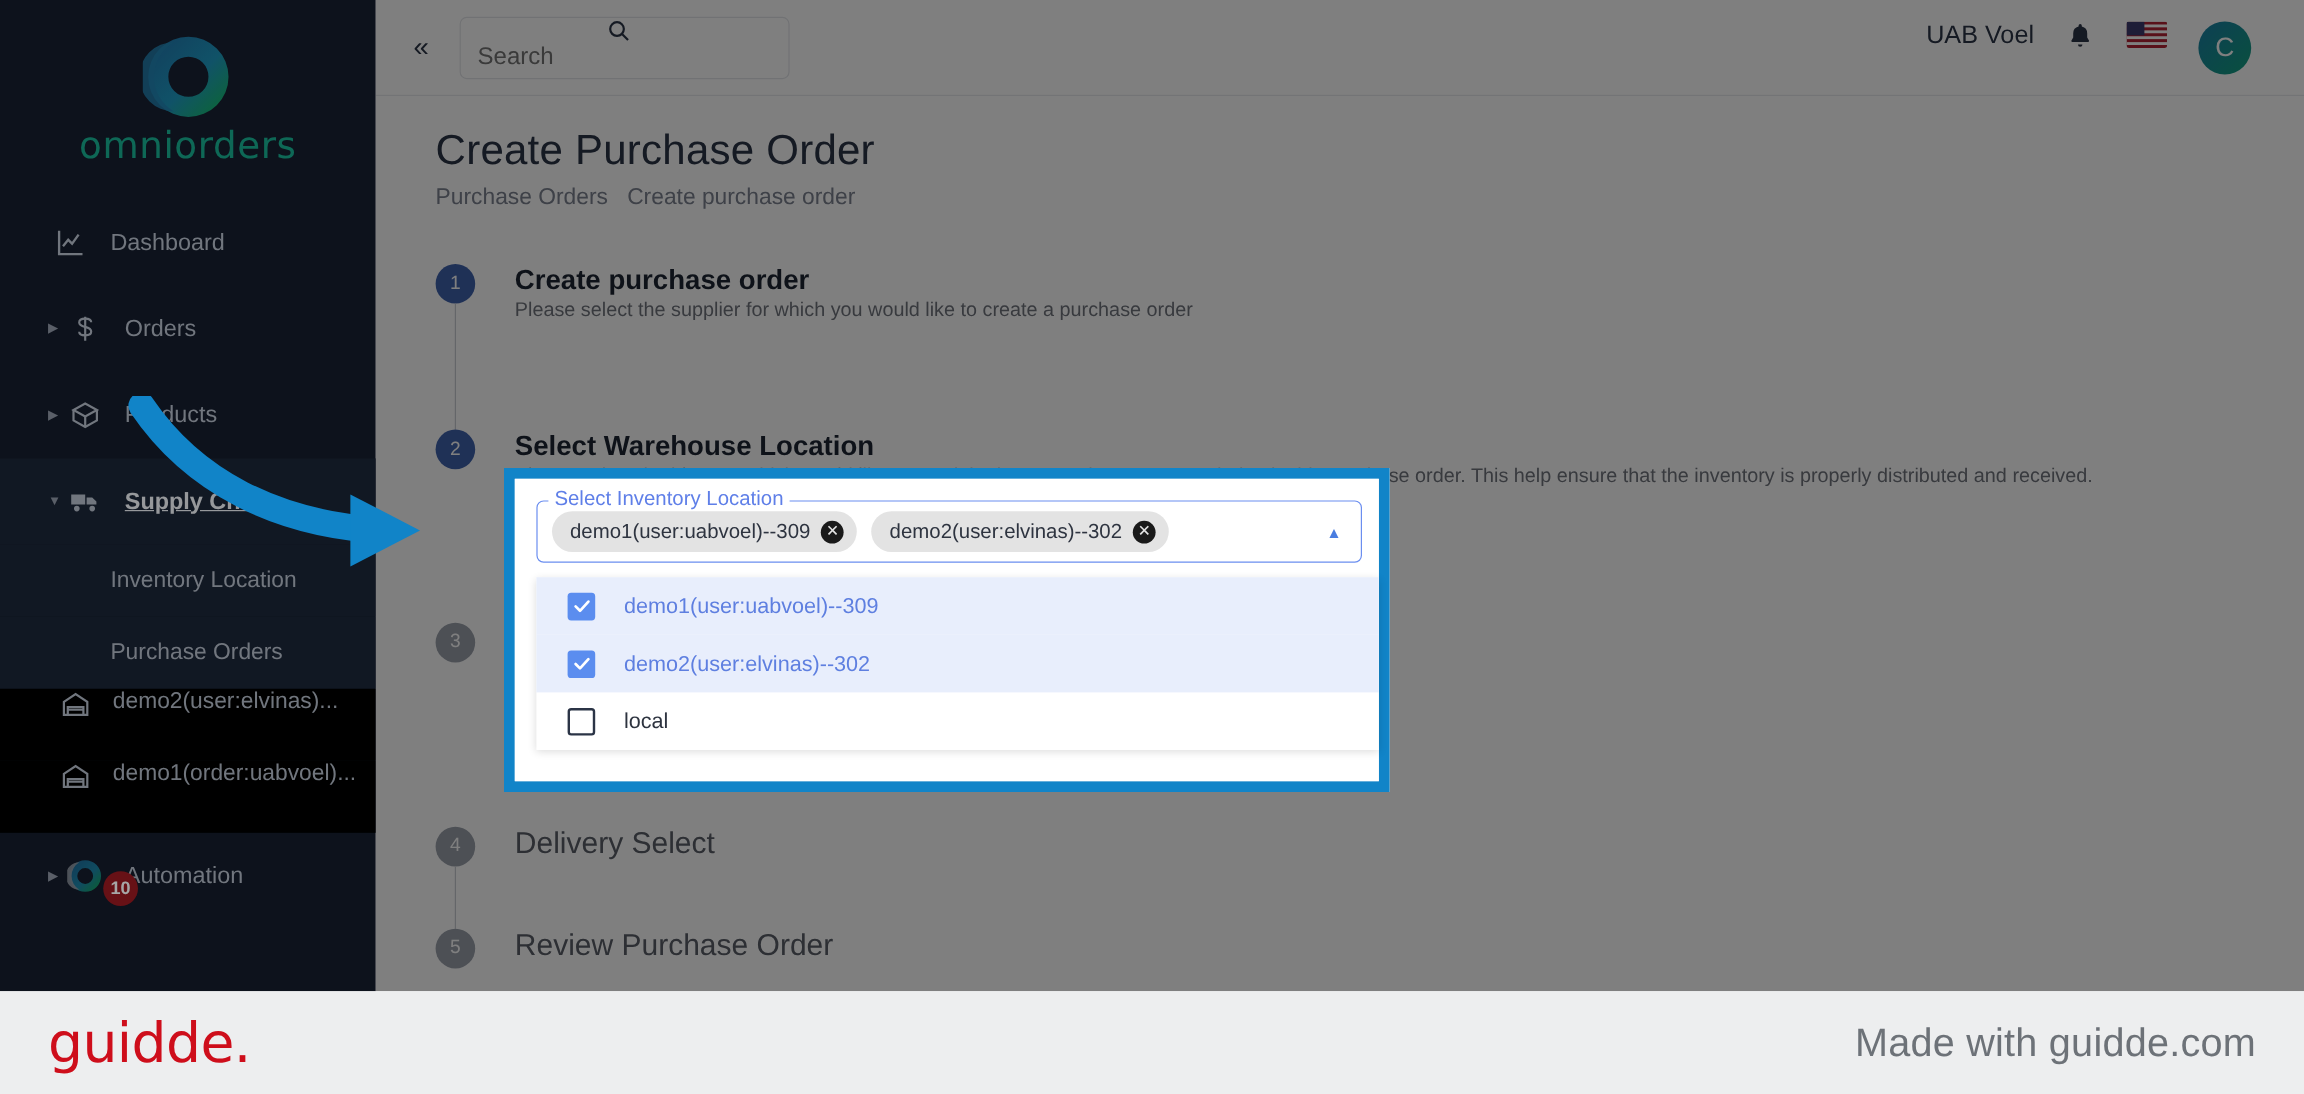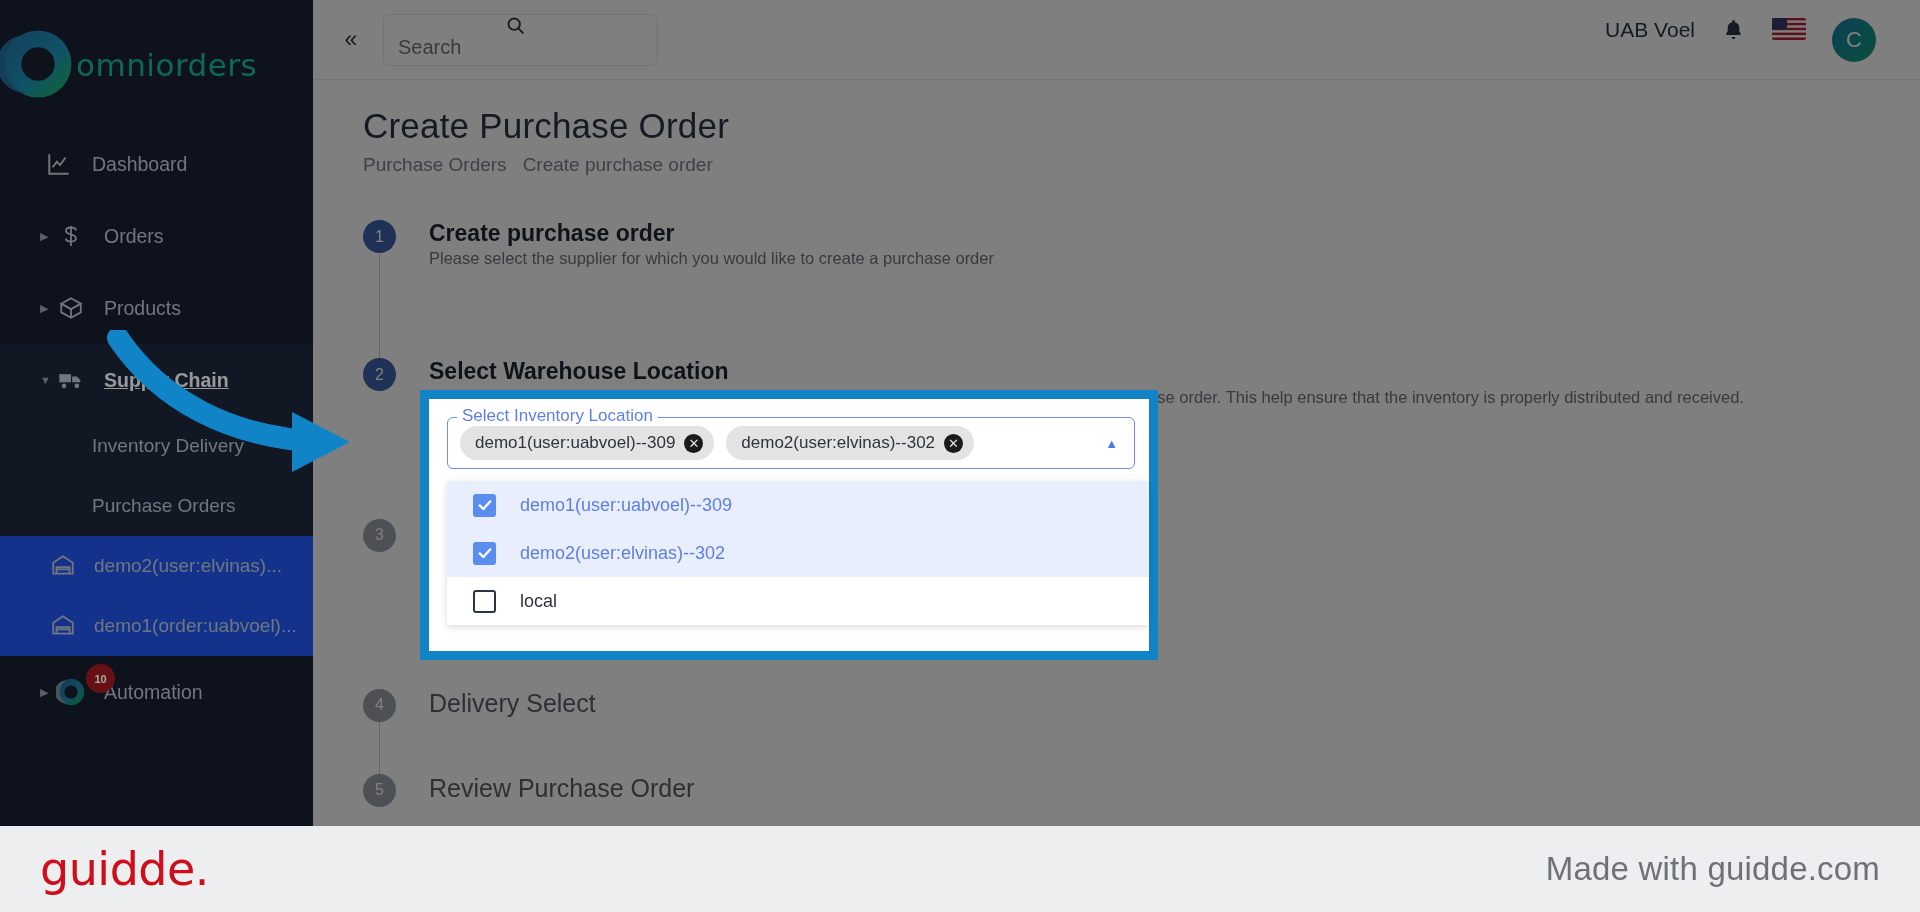--- a/index.html
+++ b/index.html
@@ -30,20 +30,21 @@
     position: absolute;
     left: 0; top: 0;
     width: 313px; height: 826px;
     background: #141c2b;
     color: #aeb6c2;
     z-index: 5;
   }
   #sidebar .logo-wrap {
     padding-top: 26px;
     display: flex;
+    flex-direction: column;
     align-items: center;
   }
   .logo-mark { width: 76px; height: 76px; display:block; }
   .logo-word {
     margin-top: 2px;
     font-size: 31px;
     letter-spacing: .5px;
     color: #16a085;
     font-family: "DejaVu Sans", sans-serif;
     font-weight: 400;
@@ -90,39 +91,39 @@
     height: 60px;
     padding-left: 92px;
     font-size: 19px;
     color: #aeb6c2;
     background: #1b2536;
     cursor: pointer;
     white-space: nowrap;
   }
   .wh-item {
     display: flex;
-    align-items: center;
+    align-items: flex-start;
     height: 60px;
     padding-left: 50px;
     font-size: 19px;
     color: #aeb6c2;
-    background: #1d4ed8;
+    background: #000000;
     cursor: pointer;
     white-space: nowrap;
     overflow: hidden;
   }
   .wh-item .nav-icon { width: 28px; height: 28px; margin-right: 16px; flex: 0 0 28px;}
   .badge-dot {
     position: absolute;
-    left: 86px; top: 8px;
+    left: 86px; top: 32px;
     min-width: 29px; height: 29px;
     border-radius: 15px;
     background: #9e1b22;
     color: #fff;
-    font-size: 11px;
+    font-size: 15px;
     font-weight: bold;
     display: flex; align-items: center; justify-content: center;
     padding: 0 6px;
     z-index: 3;
   }
   .nav-item.automation .nav-icon { opacity: .9; }
 
   
   #content {
     position: absolute;
@@ -430,21 +431,21 @@
               <path d="M2 7h10v7H2z"></path>
                 <path d="M13 9h4l3 3v2h-7z"></path>
               <circle cx="6" cy="17" r="2" fill="currentColor"></circle>
                 <circle cx="17" cy="17" r="2" fill="currentColor"></circle>
             </svg>
           </span>
           <span class="nav-label">Supply Chain</span>
         </div>
 
         <div class="sub-item">
-          <span>Inventory Delivery</span>
+          <span>Inventory Location</span>
         </div>
         <div class="sub-item">
           <span>Purchase Orders</span>
         </div>
 
         <div class="wh-item">
           <span class="nav-icon">
             <svg width="26" height="26" viewBox="0 0 24 24" fill="none" stroke="currentColor" stroke-width="1.7">
               <path d="M3 10l9-6 9 6v10H3z"></path>
                 <path d="M6 20v-6h12v6"></path>

